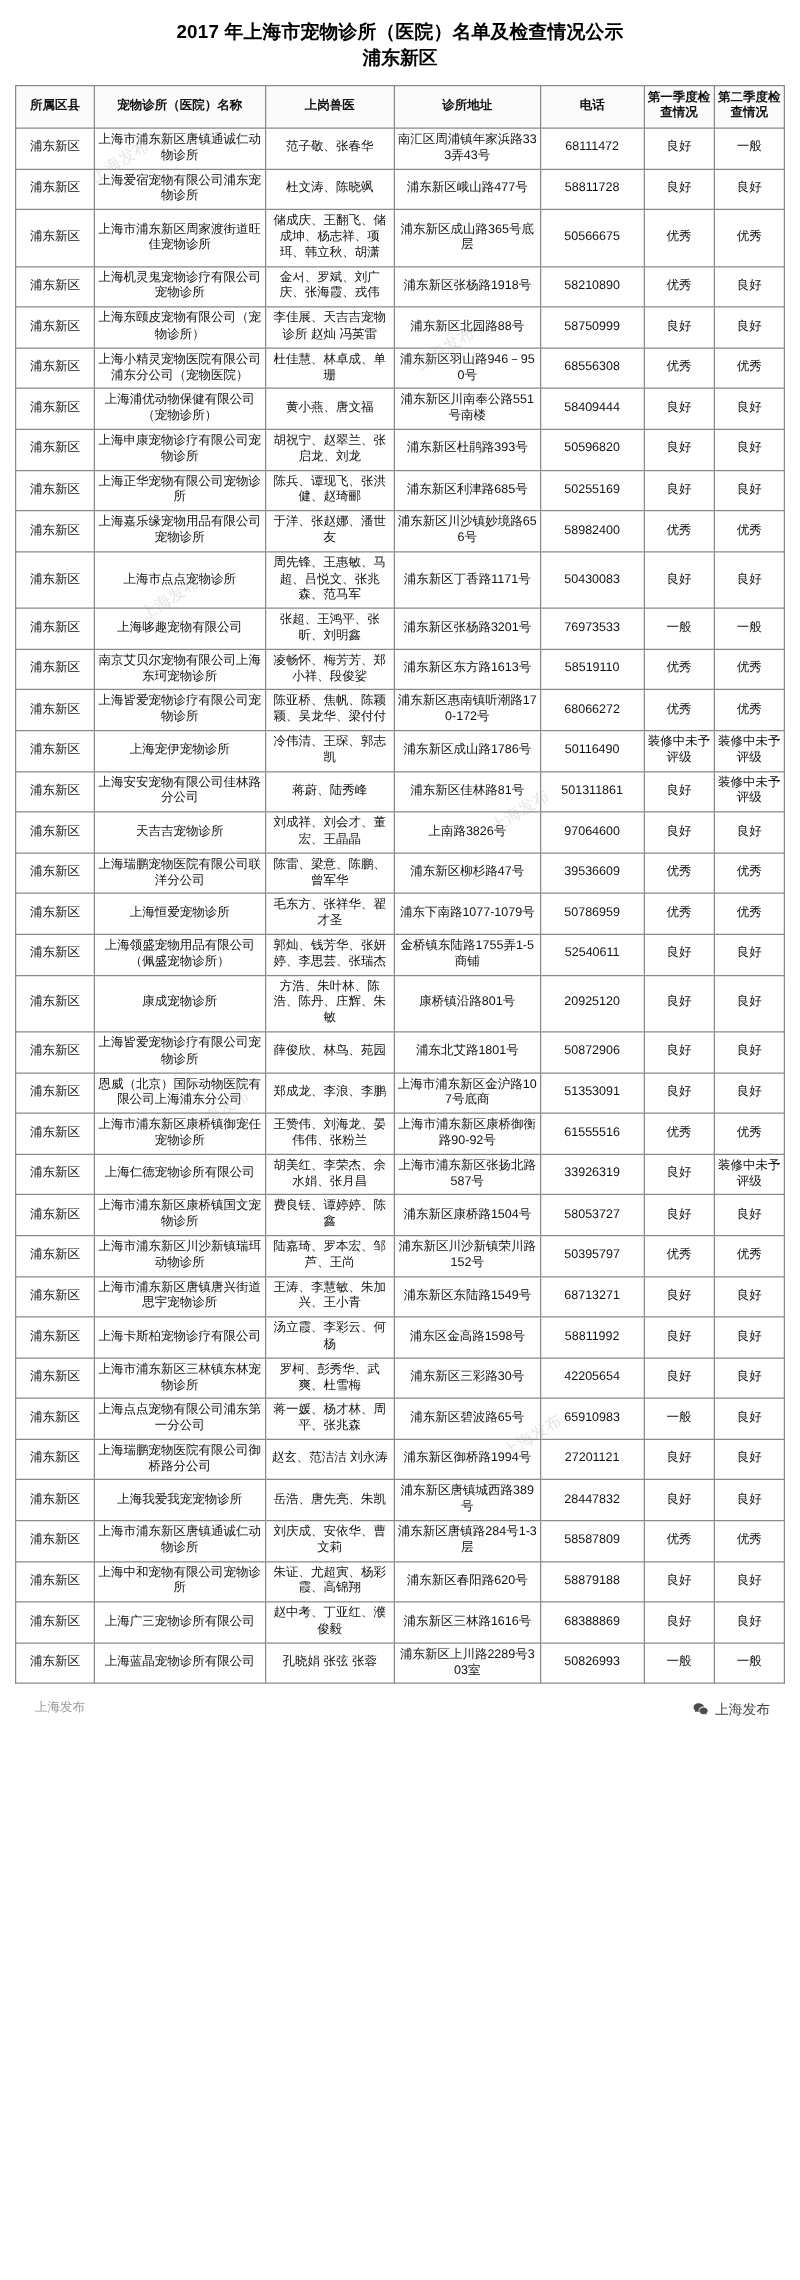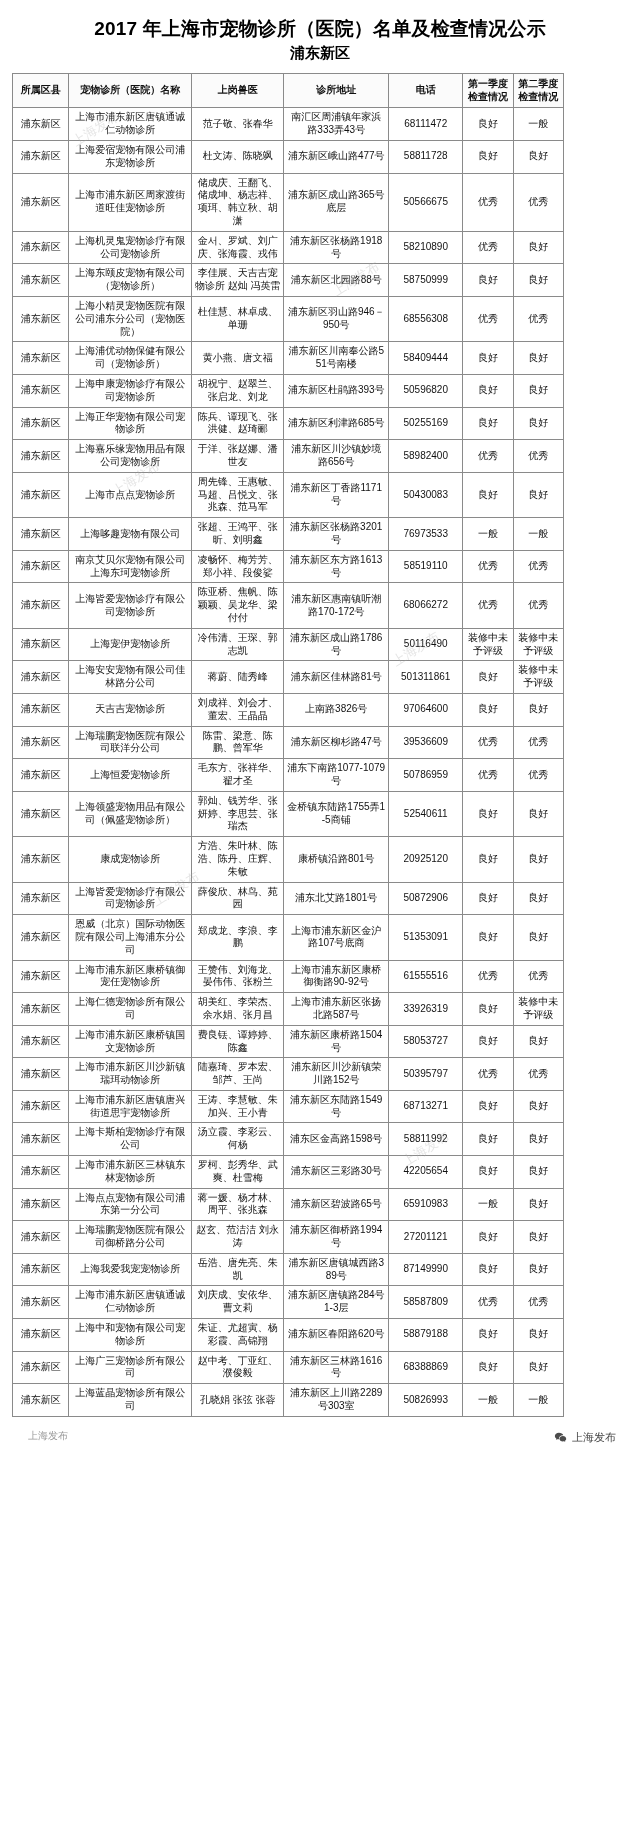--- a/index.html
+++ b/index.html
@@ -15,35 +15,35 @@
   .page {
     width: 640px;
     position: relative;
     padding: 10px 12px 4px 12px;
   }
   .title-block {
     text-align: center;
     margin: 6px 0 10px 0;
   }
   .title-main {
-    font-size: 19px;
+    font-size: 15px;
     font-weight: bold;
     letter-spacing: .2px;
     line-height: 1.35;
     color: #000;
   }
   .title-sub {
     font-size: 15px;
     font-weight: bold;
     line-height: 1.35;
     color: #000;
     margin-top: 1px;
   }
   table.reg {
-    width: 552px;
+    width: 616px;
     border-collapse: collapse;
     table-layout: fixed;
     background: rgba(255,255,255,0.0);
   }
   table.reg th, table.reg td {
     border: 1px solid #8a8a8a;
     font-size: 10px;
     line-height: 1.28;
     padding: 3px 2px;
     text-align: center;
@@ -421,21 +421,21 @@
           <td class="addr">浦东新区御桥路1994号</td>
           <td class="tel">27201121</td>
           <td>良好</td>
           <td>良好</td>
         </tr>
         <tr>
           <td>浦东新区</td>
           <td class="name">上海我爱我宠宠物诊所</td>
           <td>岳浩、唐先亮、朱凯</td>
           <td class="addr">浦东新区唐镇城西路389号</td>
-          <td class="tel">87149990</td>
+          <td class="tel">28447832</td>
           <td>良好</td>
           <td>良好</td>
         </tr>
         <tr>
           <td>浦东新区</td>
           <td class="name">上海市浦东新区唐镇通诚仁动物诊所</td>
           <td>刘庆成、安依华、曹文莉</td>
           <td class="addr">浦东新区唐镇路284号1-3层</td>
           <td class="tel">58587809</td>
           <td>优秀</td>

